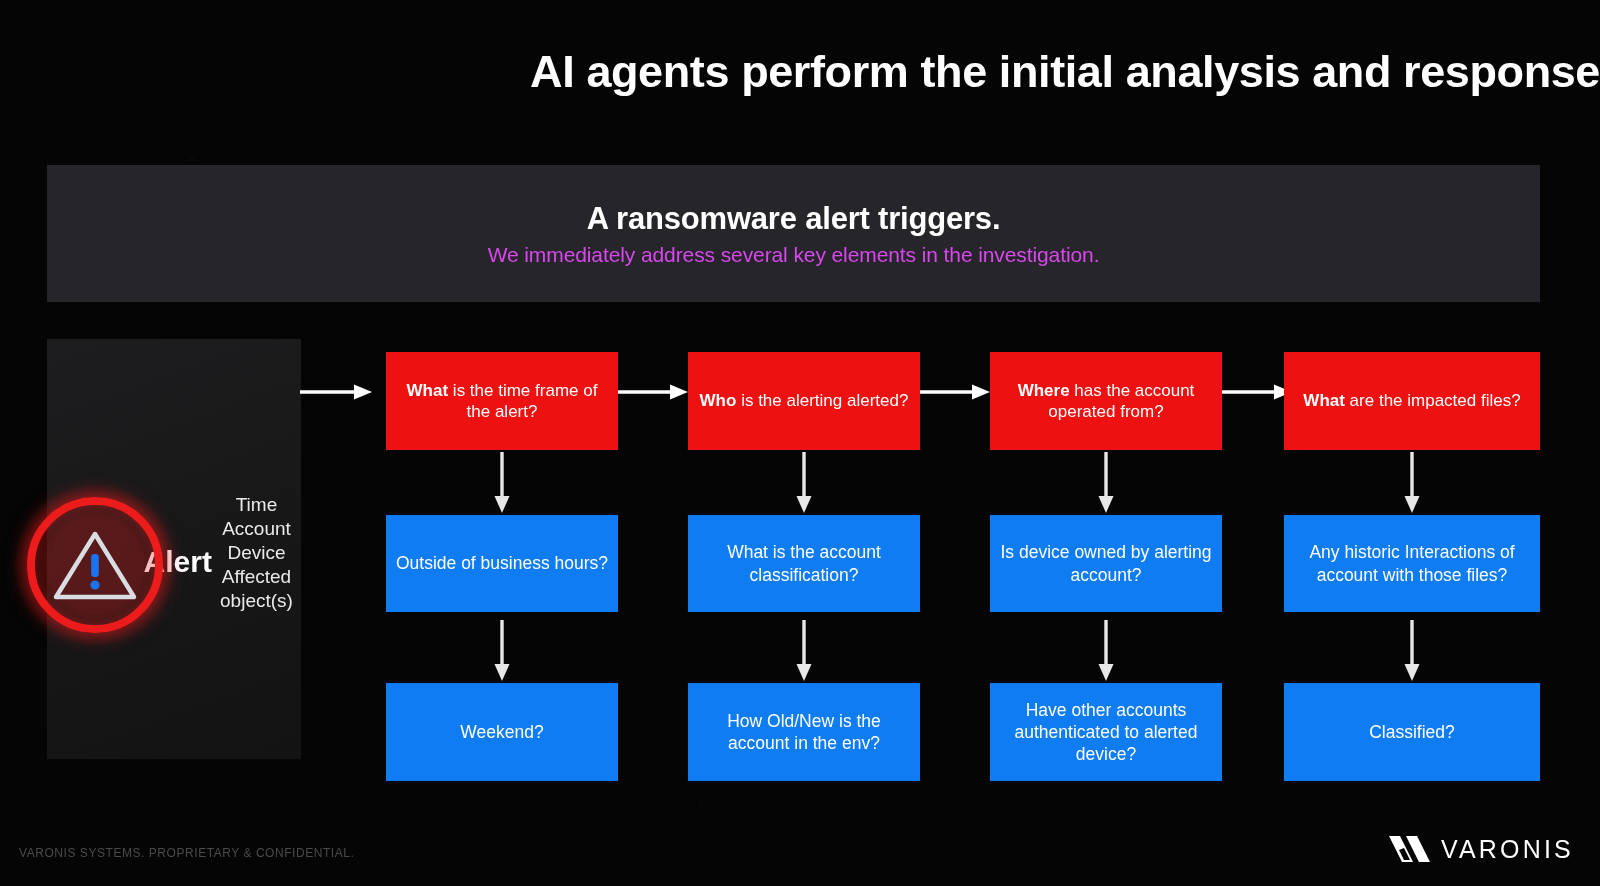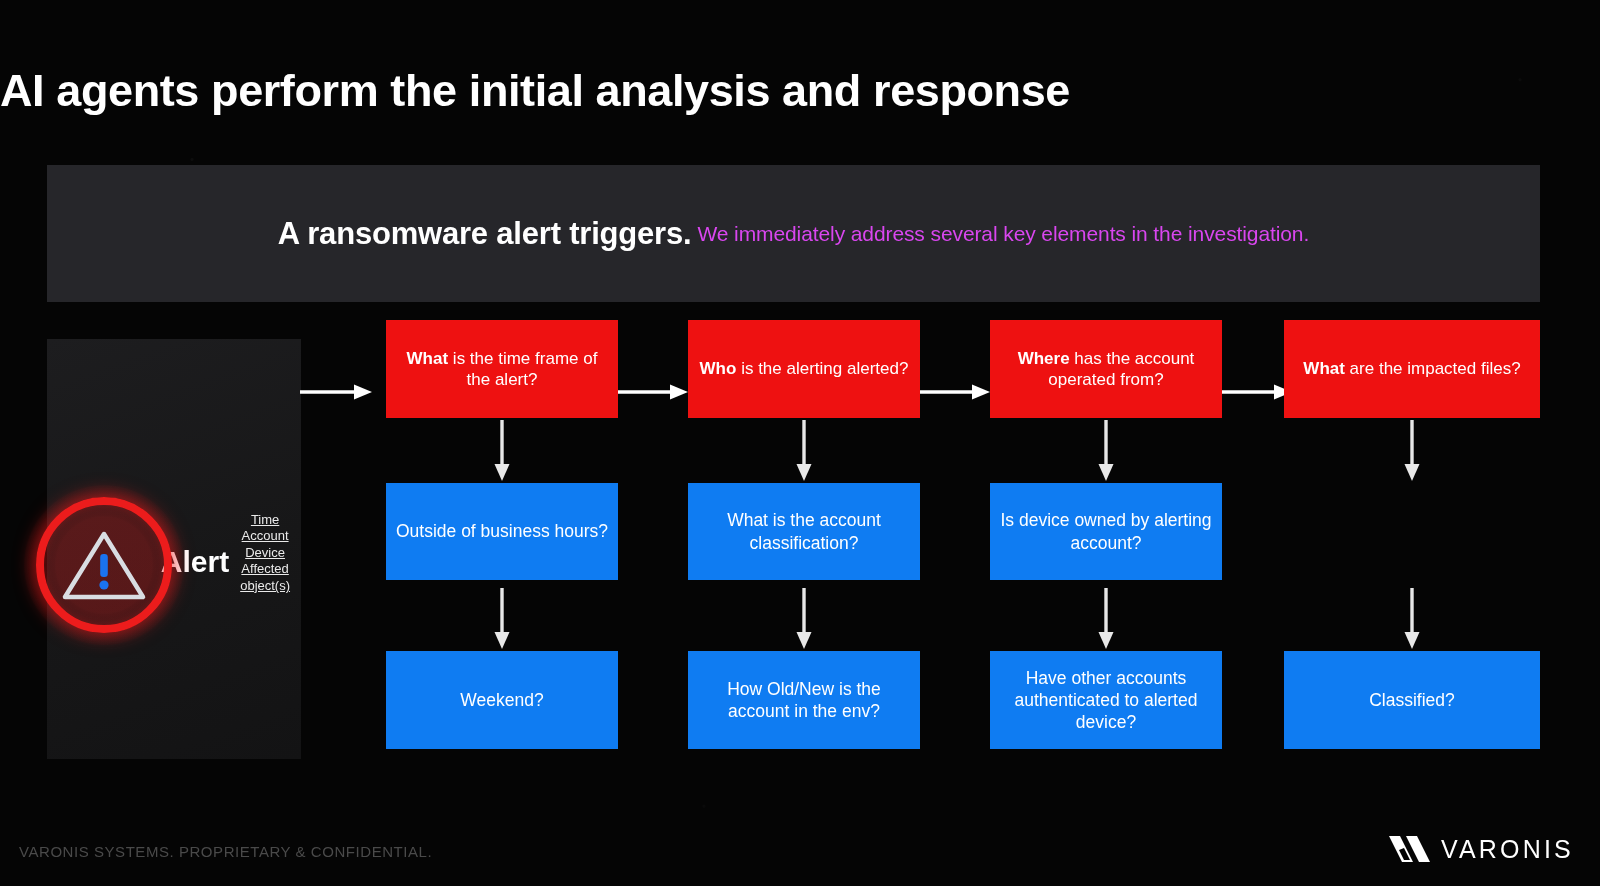--- a/index.html
+++ b/index.html
@@ -38,39 +38,38 @@
     position: absolute;
     inset: 0;
   }
 
   
   .slide-title {
     position: absolute;
     top: 46px;
     left: 0;
     width: 1600px;
-    text-align: left;
+    text-align: right;
     font-size: 45px;
     font-weight: bold;
     letter-spacing: -0.4px;
     color: #ffffff;
     white-space: nowrap;
-    margin-top: 19px;
   }
 
   
   .banner {
     position: absolute;
     left: 47px;
     top: 165px;
     width: 1493px;
     height: 137px;
     background: #26262a;
     display: flex;
-    flex-direction: row;
+    flex-direction: column;
     align-items: center;
     justify-content: center;
     gap: 6px;
   }
   .banner-headline {
     font-size: 31px;
     font-weight: bold;
     color: #ffffff;
     letter-spacing: -0.2px;
   }
@@ -123,31 +122,30 @@
   }
   .alert-title {
     margin-top: 26px;
     font-size: 30px;
     font-weight: bold;
     color: #ffffff;
   }
   .alert-fields {
     margin-top: 8px;
     text-align: center;
-    font-size: 13px;
+    font-size: 19px;
     line-height: 1.27;
     color: #eaeaea;
-    text-decoration: underline;
   }
 
   
   .flow {
     position: absolute;
     left: 386px;
-    top: 320px;
+    top: 352px;
     width: 1154px;
     height: 430px;
   }
 
   .col {
     position: absolute;
     top: 0;
     width: 232px;
     height: 430px;
   }
@@ -196,21 +194,21 @@
   .h-arrow-a { left: 300px; }
   .h-arrow-b { left: 616px; }
   .h-arrow-c { left: 918px; }
   .h-arrow-d { left: 1220px; }
 
   
   .footer-note {
     position: absolute;
     left: 19px;
     bottom: 26px;
-    font-size: 15px;
+    font-size: 12px;
     letter-spacing: 0.55px;
     color: #4a4a4a;
     font-weight: normal;
   }
   .brand {
     position: absolute;
     right: 26px;
     bottom: 22px;
     display: flex;
     align-items: center;
@@ -332,20 +330,21 @@
     <div class="col col-3">
       <div class="node node-red">
         <span>
           <strong>What</strong><span> are the impacted files?</span>
         </span>
       </div>
       <svg class="v-arrow v-arrow-1" viewBox="0 0 18 62" width="18" height="62">
         <line x1="9" y1="0" x2="9" y2="46" stroke="#e8e8e8" stroke-width="3.4"></line>
         <path d="M1.5 44 L16.5 44 L9 61 Z" fill="#e8e8e8"></path>
       </svg>
+      <div class="node node-blue node-r2">Any historic Interactions of account with those files?</div>
       <svg class="v-arrow v-arrow-2" viewBox="0 0 18 62" width="18" height="62">
         <line x1="9" y1="0" x2="9" y2="46" stroke="#e8e8e8" stroke-width="3.4"></line>
         <path d="M1.5 44 L16.5 44 L9 61 Z" fill="#e8e8e8"></path>
       </svg>
       <div class="node node-blue node-r3">Classified?</div>
     </div>
 
   </div>
 
   <div class="footer-note">VARONIS SYSTEMS. PROPRIETARY &amp; CONFIDENTIAL.</div>

